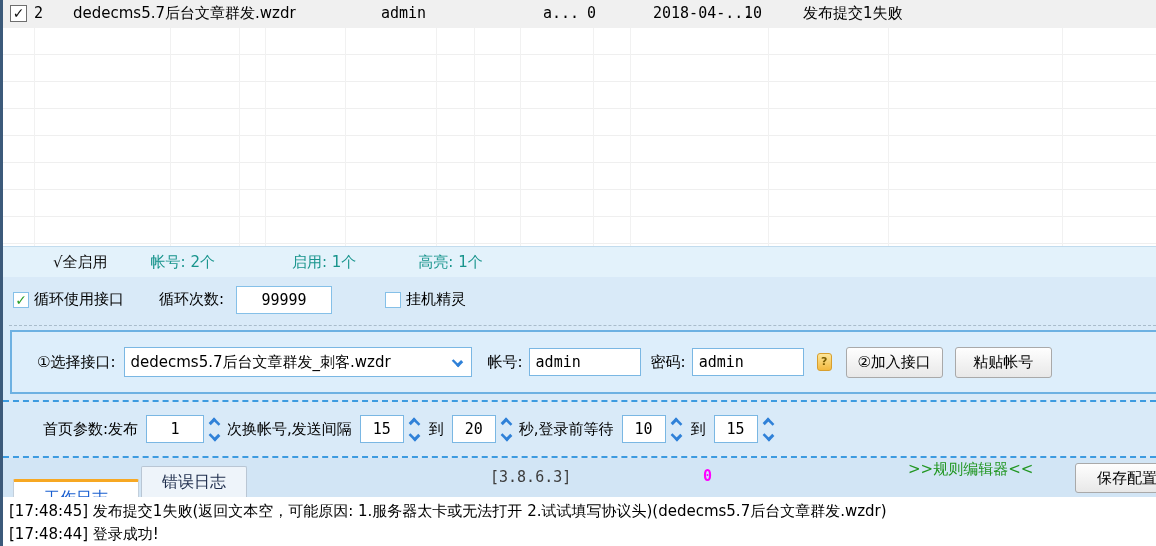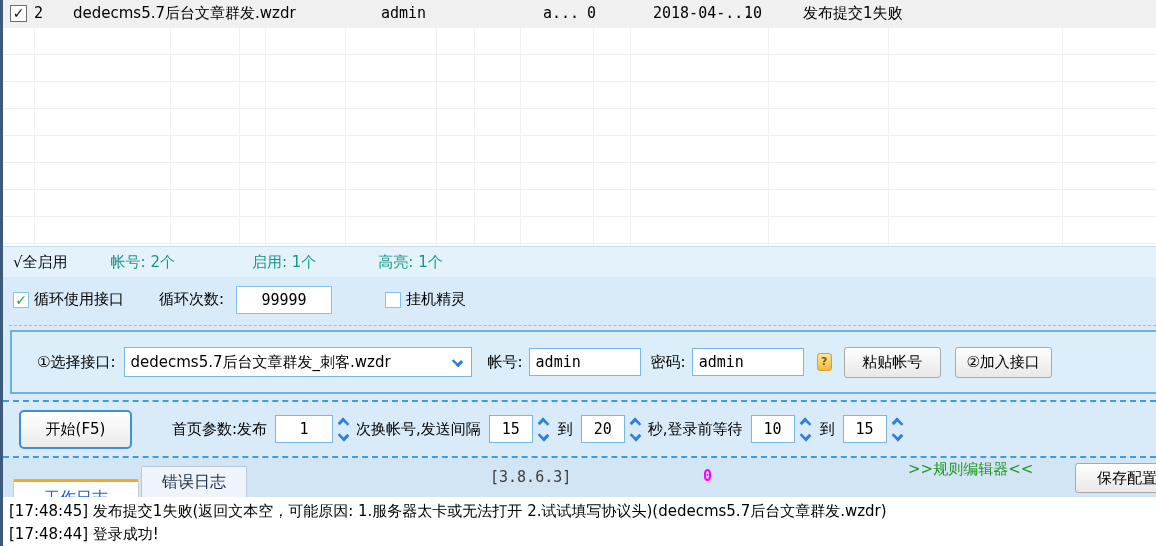--- a/index.html
+++ b/index.html
@@ -20,21 +20,21 @@
     line-height:15px; font-size:14px; color:#111;
   }
   .empty-rows { position:absolute; left:0; top:28px; width:1153px; height:218px; }
   .trow-empty { height:27px; border-bottom:1px solid #efefef; }
   .vline { position:absolute; top:0; bottom:0; width:1px; background:#f1f1f1; }
 
   
   .summary-bar {
     position:absolute; left:0; top:246px; width:1153px; height:31px;
     background:#e3f2fb; border-top:1px solid #c2dcee;
-    display:flex; align-items:center; white-space:nowrap;
+    display:flex; align-items:center; white-space:nowrap;padding-left:40px;
   }
   .summary-bar .toggle-all { margin-left:10px; color:#111; cursor:default; }
   .summary-bar .stat { color:#17948c; }
   .stat.accounts { margin-left:43px; }
   .stat.enabled { margin-left:77px; }
   .stat.highlighted { margin-left:62px; }
 
   
   .loop-row { position:absolute; left:0; top:277px; width:1153px; height:45px; display:flex; align-items:center; white-space:nowrap; }
   .cbx {
@@ -215,26 +215,25 @@
     <span class="lbl lbl-select">①选择接口:</span>
     <span class="selectbox">
       <span class="sel-text">dedecms5.7后台文章群发_刺客.wzdr</span>
       <span class="chev-down"></span>
     </span>
     <span class="lbl lbl-acc">帐号:</span>
     <span class="inp-text">admin</span>
     <span class="lbl lbl-pwd">密码:</span>
     <span class="inp-text">admin</span>
     <span class="help-badge">?</span>
+    <span class="btn btn-add">②加入接口</span>
     <span class="btn btn-paste">粘贴帐号</span>
-    <span class="btn btn-add">②加入接口</span>
   </div>
 
   <div class="control-row">
-    <span class="btn-start">开始(F5)</span>
     <span class="ctl-lbl lbl-publish">首页参数:发布</span>
 
     <span class="spinner">
       <span class="spin-value wide">1</span>
       <span class="spin-arrows">
         <span class="chev up"></span>
         <span class="chev dn"></span>
       </span>
     </span>
 

